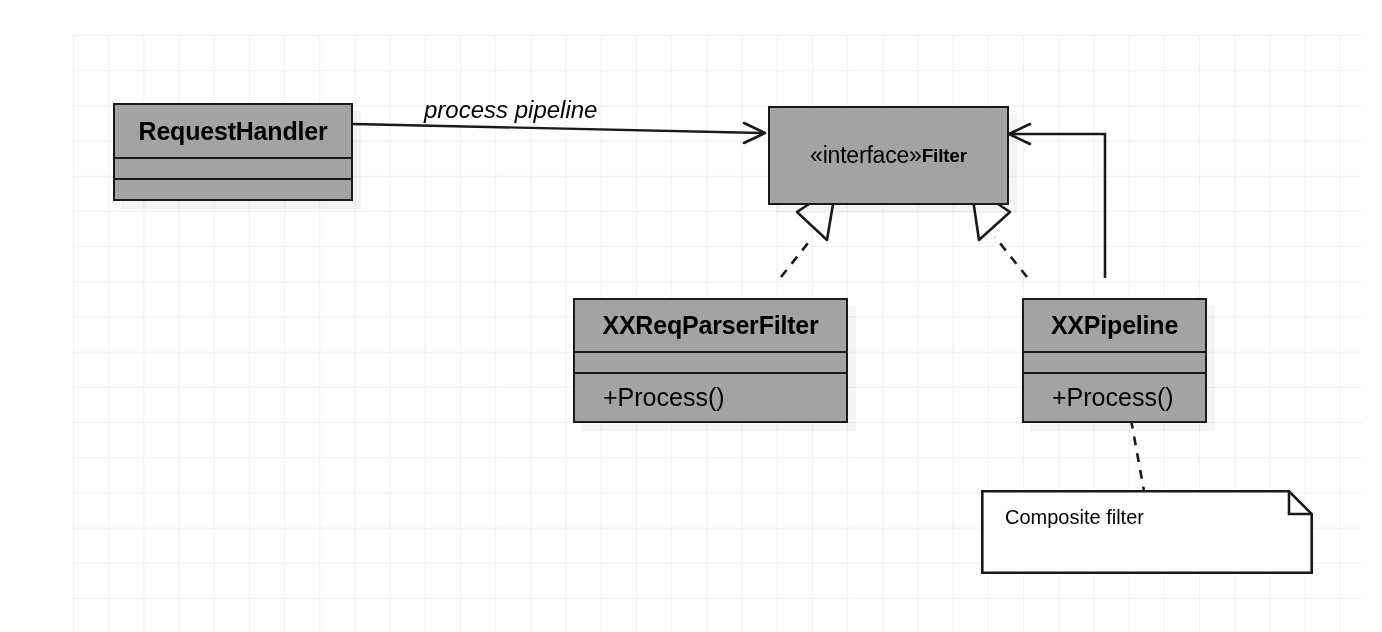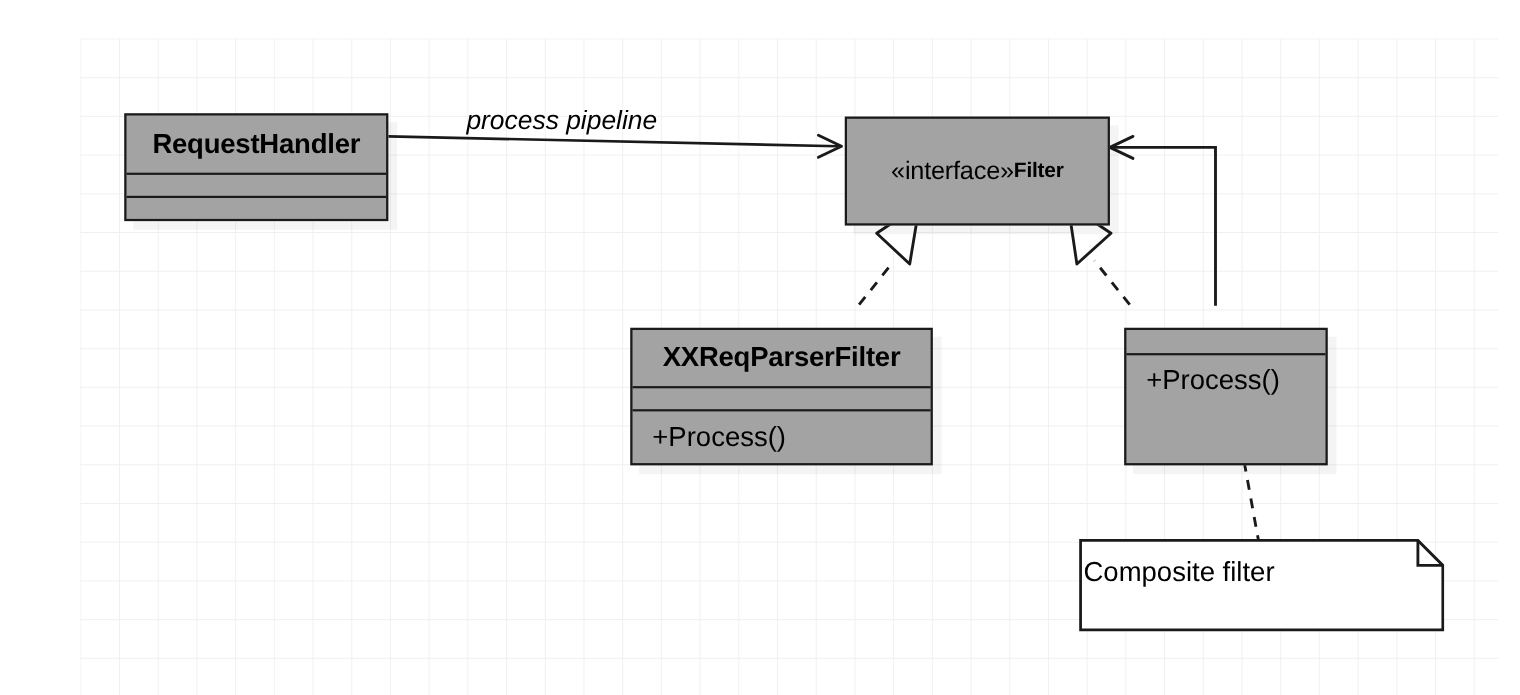--- a/index.html
+++ b/index.html
@@ -74,36 +74,36 @@
     font-weight: normal;
     font-size: 23px;
   }
   .iface-name {
     font-weight: bold;
     font-size: 19px;
   }
   .row-empty {}
   .row-method {
     justify-content: flex-start;
-    padding-left: 18px;
+    padding-left: 28px;
     font-size: 25px;
     color: #000000;
   }
   
   .uml-note {
     position: absolute;
   }
   .uml-note svg {
     display: block;
   }
   .note-text {
     position: absolute;
-    left: 4px;
+    left: 24px;
     top: 16px;
-    font-size: 25px;
+    font-size: 20px;
     color: #000000;
     white-space: nowrap;
   }
   
   .edge-label {
     position: absolute;
     font-size: 24px;
     color: #000000;
     white-space: nowrap;
   }
@@ -157,20 +157,21 @@
     </div>
   </div>
 
   <div class="uml-box" style="left:573px; top:278px; width:275px; height:125px;">
     <div class="uml-row row-title" style="height:51px;border-radius:14px;">XXReqParserFilter</div>
     <div class="uml-row row-empty" style="height:21px;"></div>
     <div class="uml-row row-method" style="height:49px;">+Process()</div>
   </div>
 
   <div class="uml-box" style="left:1022px; top:278px; width:185px; height:125px;">
+    <div class="uml-row row-title" style="height:51px;">XXPipeline</div>
     <div class="uml-row row-empty" style="height:21px;"></div>
     <div class="uml-row row-method" style="height:49px;">+Process()</div>
   </div>
 
   <div class="uml-note" style="left:981px; top:490px; width:332px; height:84px;">
     <svg width="332" height="84" viewBox="0 0 332 84" xmlns="http://www.w3.org/2000/svg">
       <path d="M 1.3 1.3 L 308 1.3 L 330.7 24 L 330.7 82.7 L 1.3 82.7 Z" fill="#ffffff" stroke="#1a1a1a" stroke-width="2.6" stroke-linejoin="miter"></path>
       <path d="M 308 1.3 L 308 24 L 330.7 24" fill="none" stroke="#1a1a1a" stroke-width="2.6" stroke-linejoin="miter"></path>
     </svg>
     <div class="note-text">Composite filter</div>

